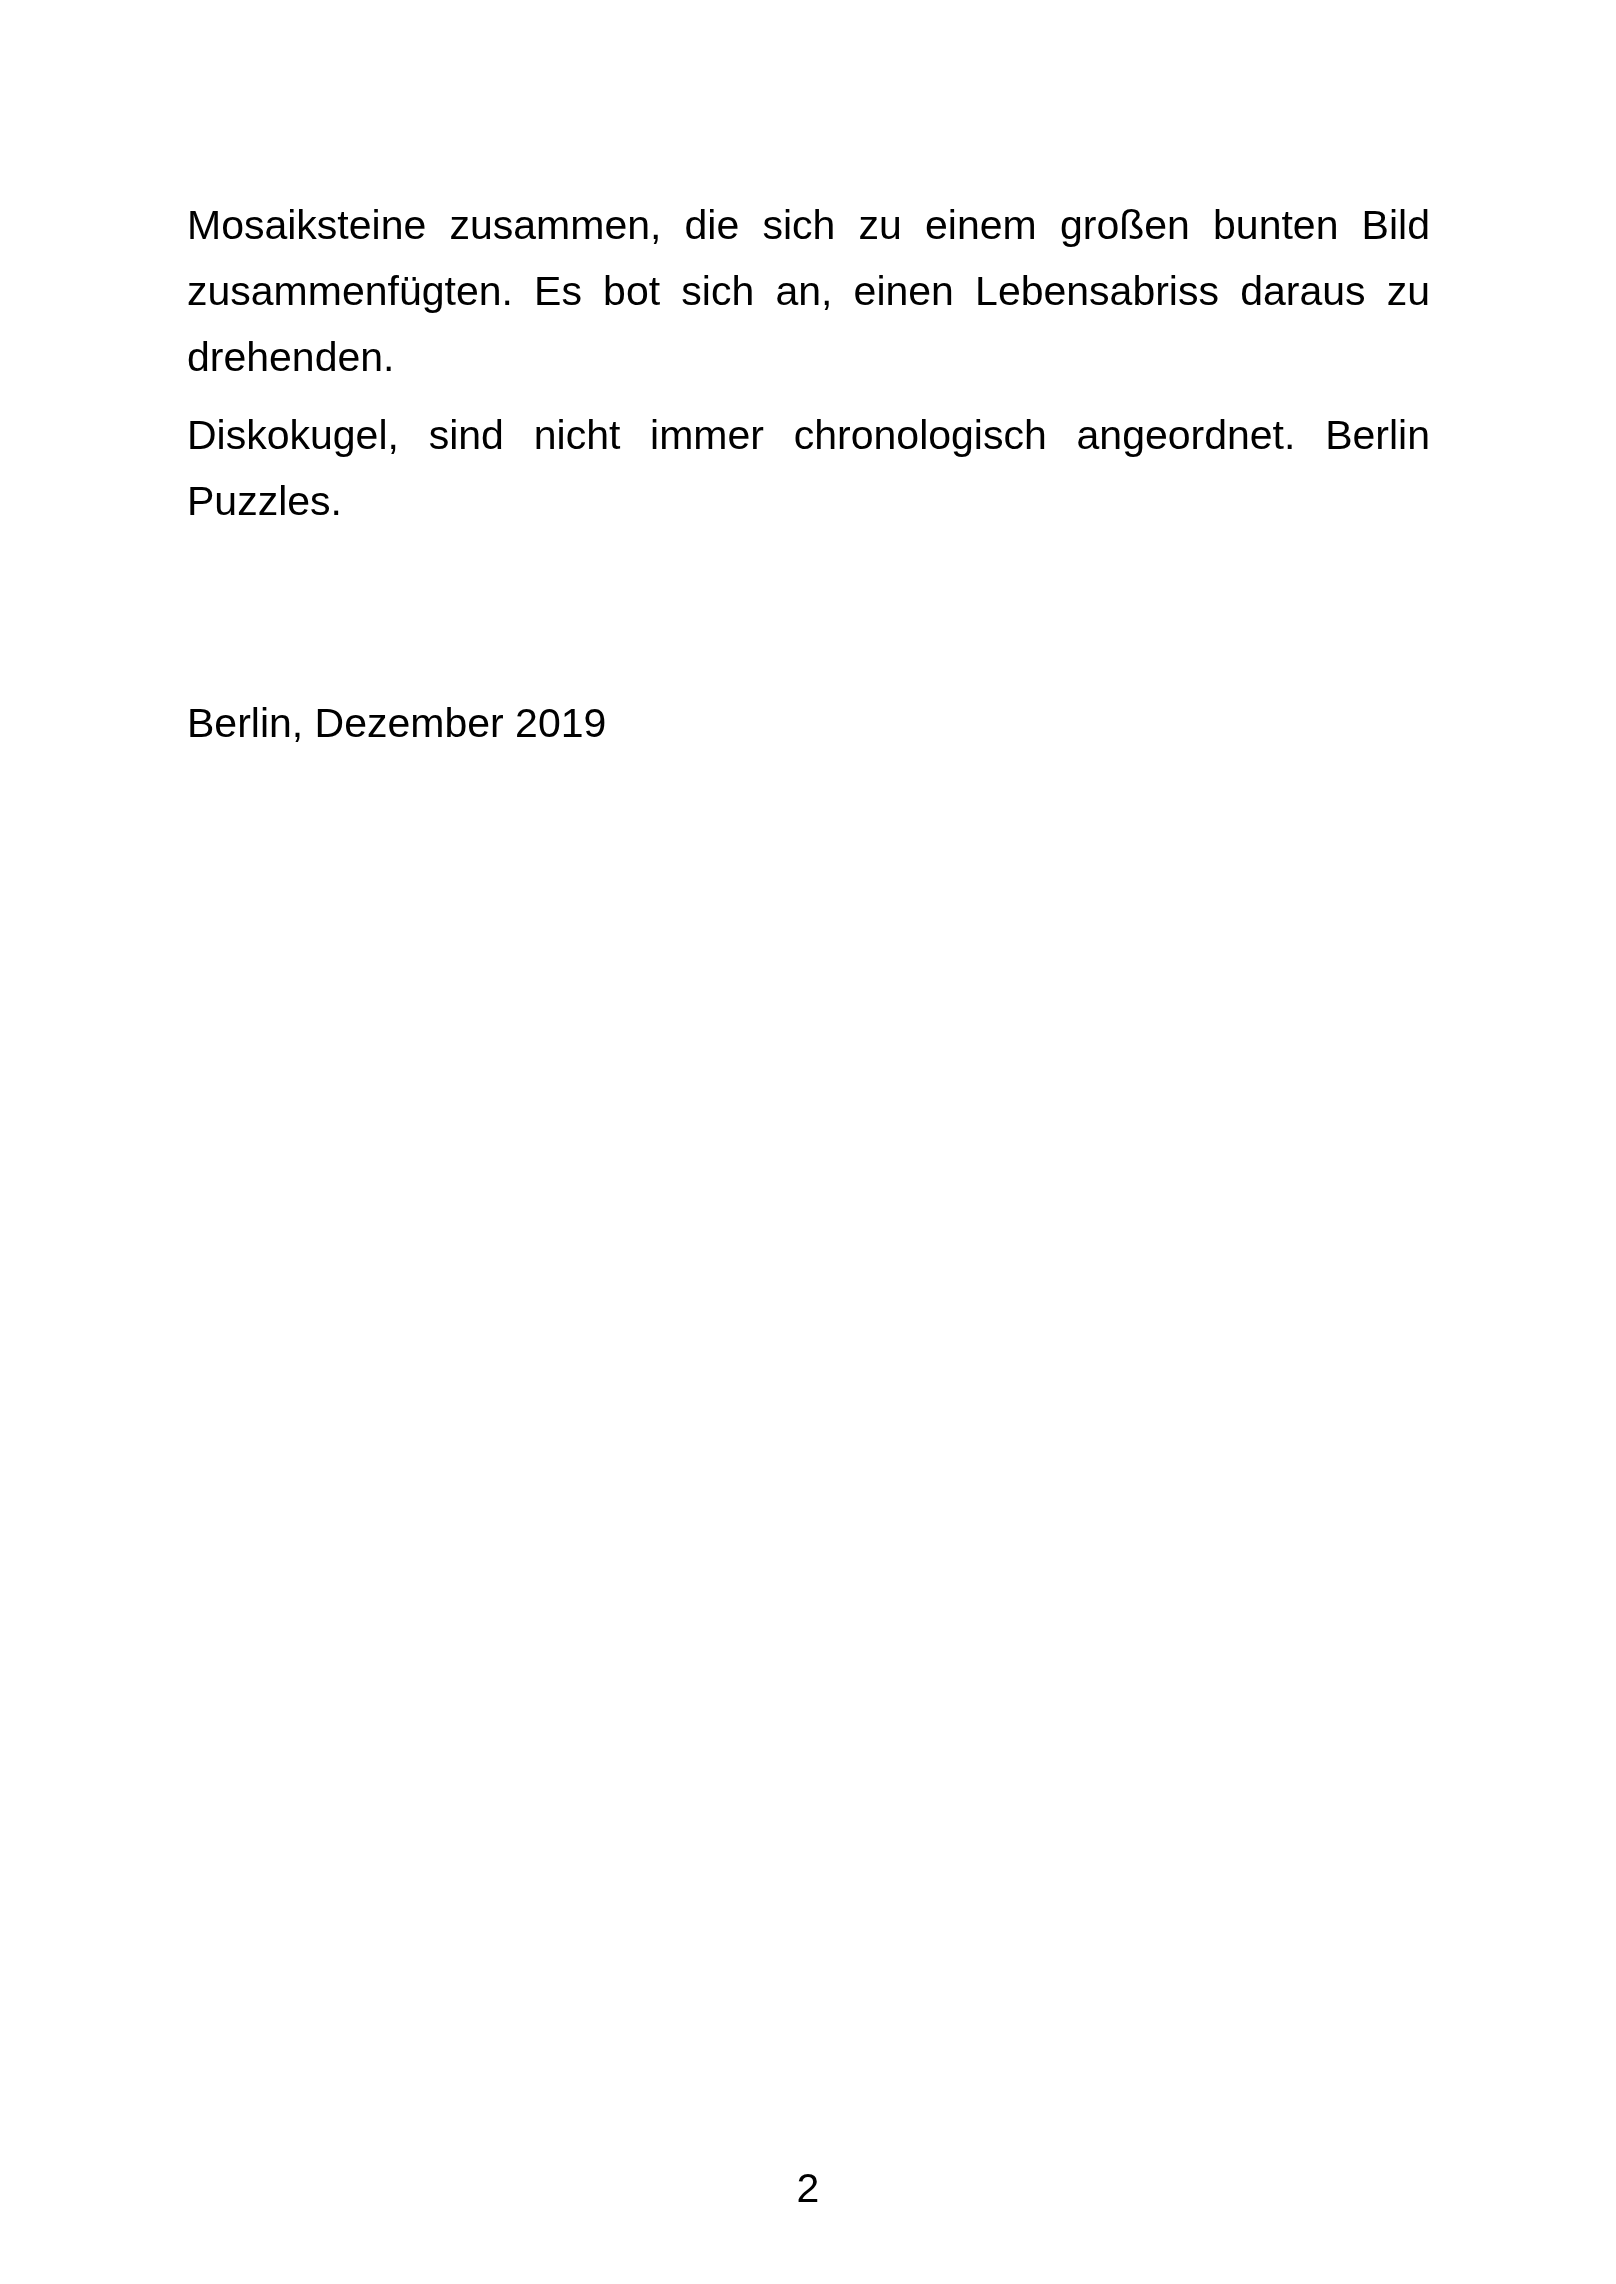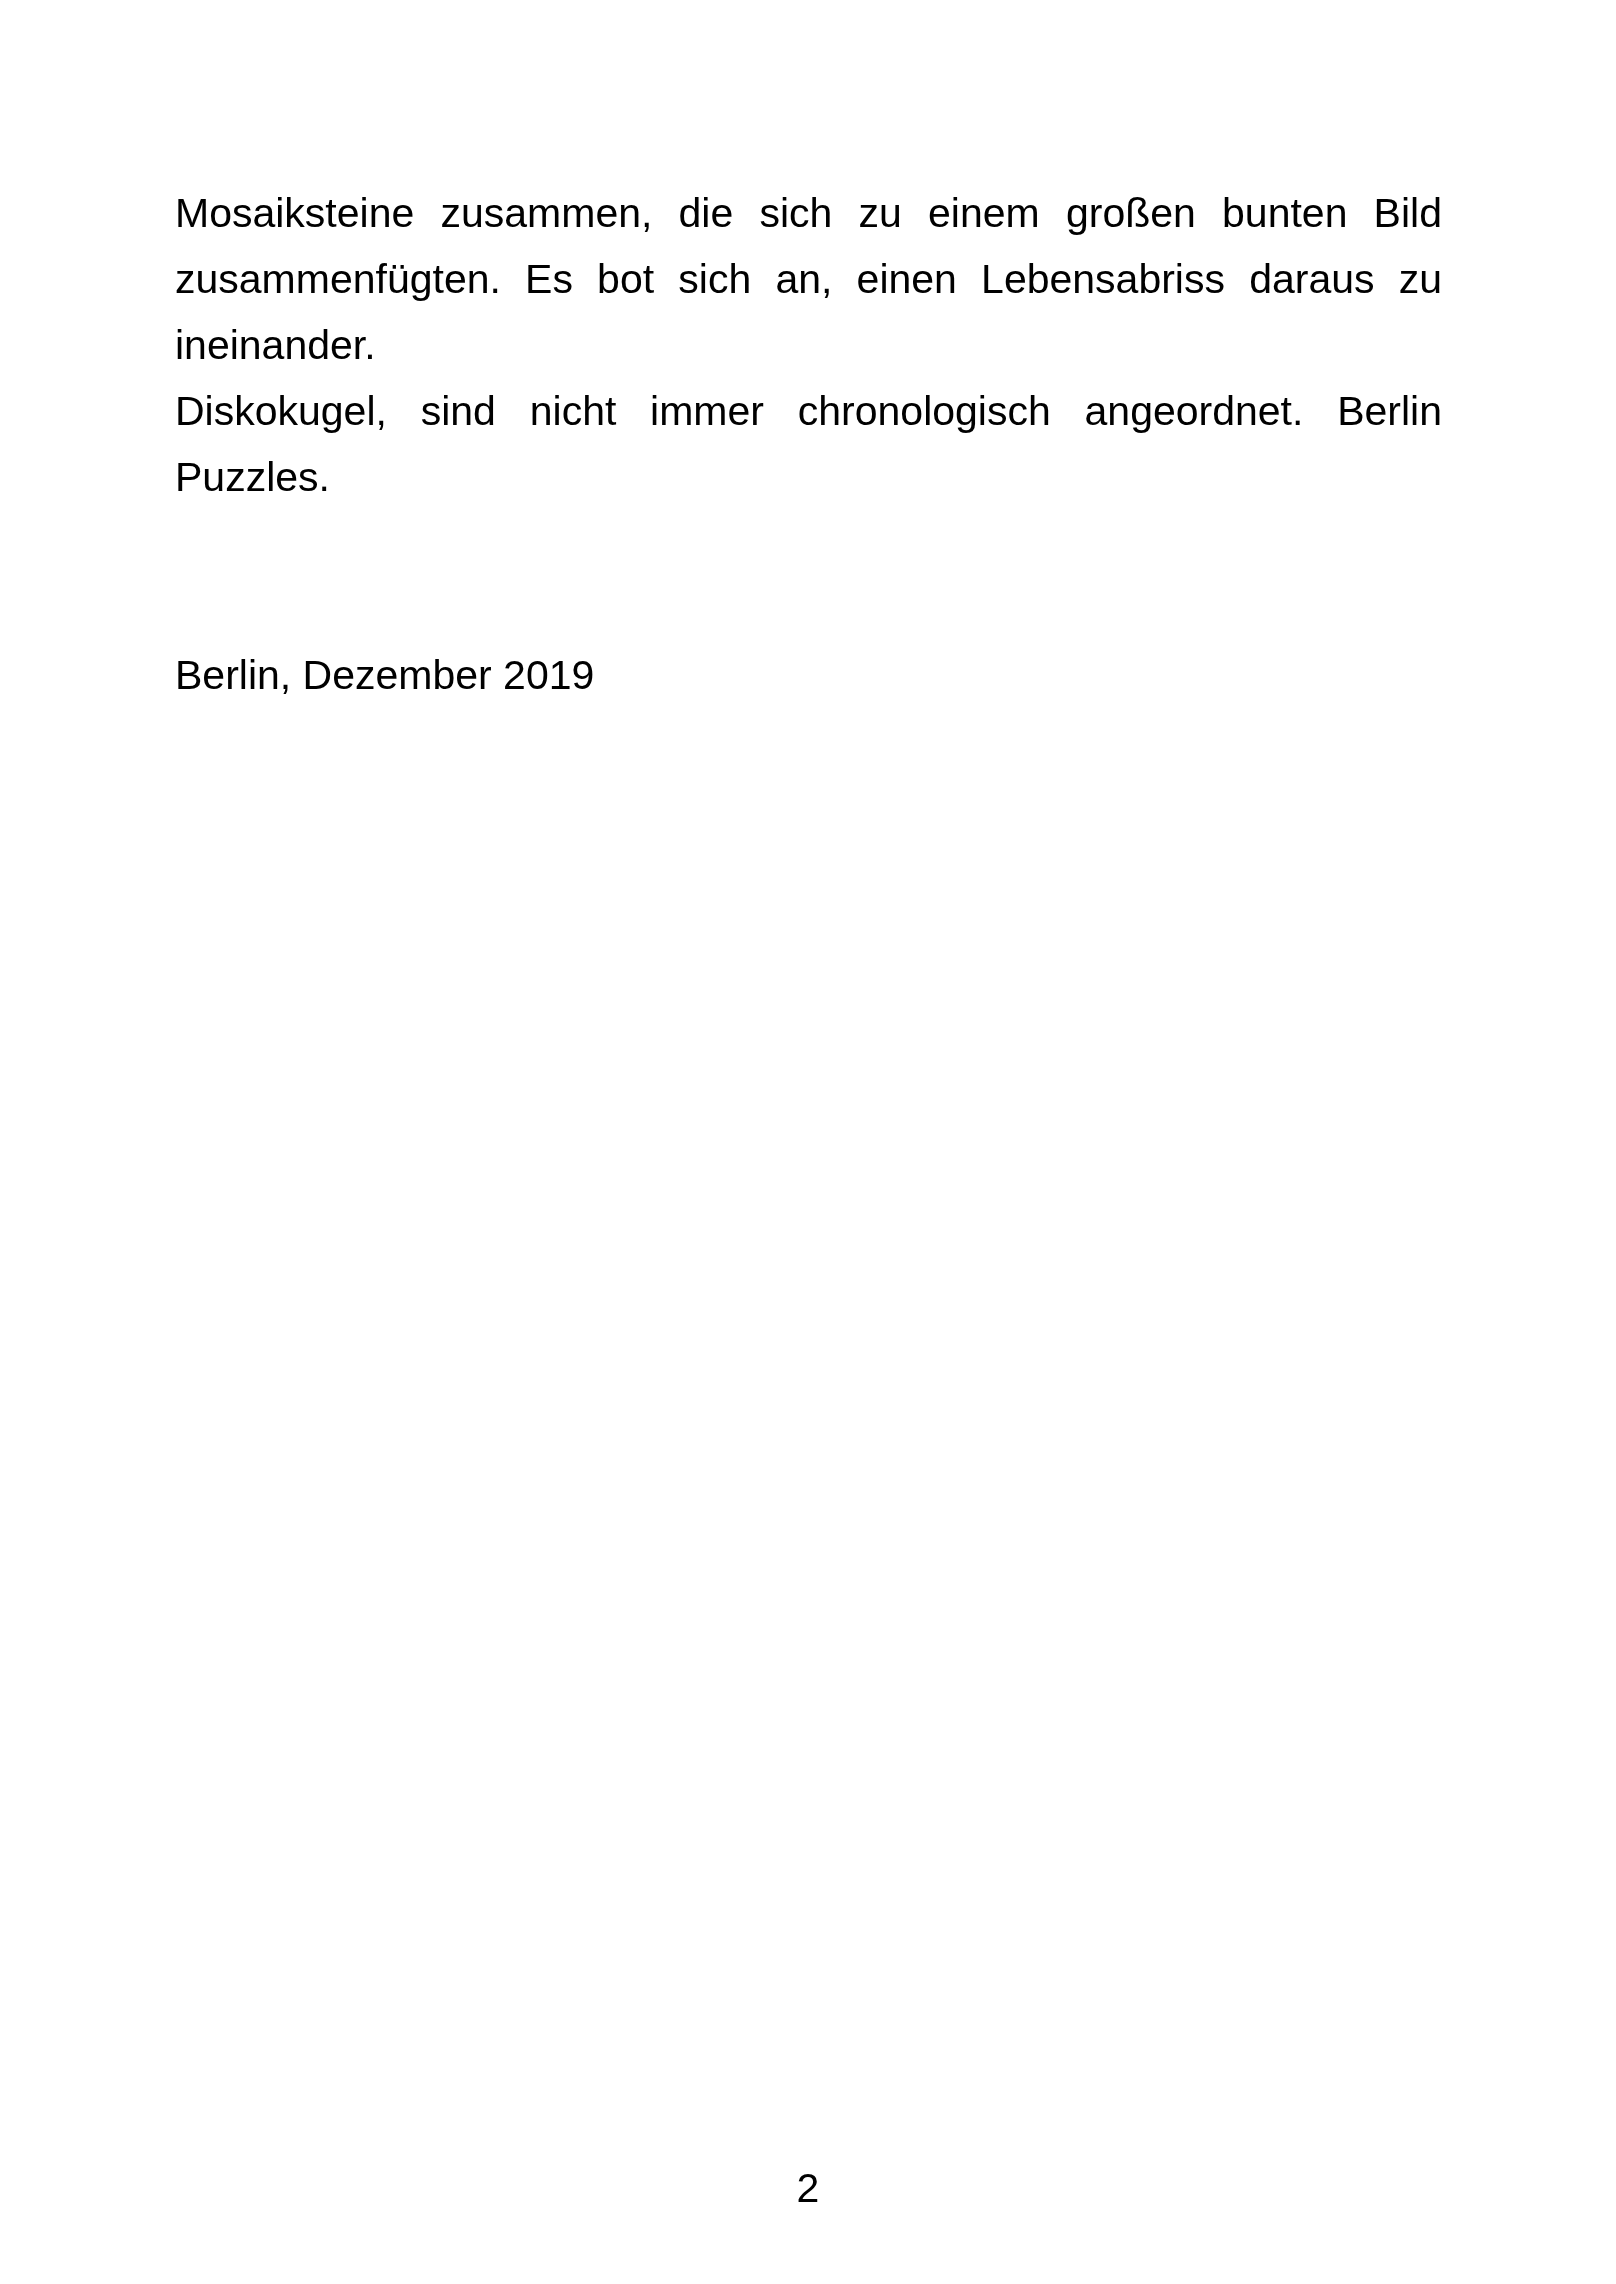--- a/index.html
+++ b/index.html
@@ -18,21 +18,21 @@
   }
   .textblock {
     position: absolute;
     left: 175px;
     top: 180px;
     width: 1267px;
     font-size: 41px;
     line-height: 66px;
     color: #000000;
   }
-  .para { margin: 0; padding: 0; }
+  .para { margin: 12px; padding: 0; }
   .line {
     text-align: justify;
     text-align-last: justify;
     text-justify: inter-word;
     white-space: normal;
   }
   .line.lastline {
     text-align: left;
     text-align-last: left;
   }
@@ -53,21 +53,21 @@
 </head>
 <body>
 
 <div class="page">
 
   <div class="textblock">
 
     <div class="para">
       <div class="line">Mosaiksteine zusammen, die sich zu einem großen bunten Bild</div>
       <div class="line">zusammenfügten. Es bot sich an, einen Lebensabriss daraus zu</div>
-      <div class="line lastline">ineinander.</div>
+      <div class="line lastline">drehenden.</div>
     </div>
 
     <div class="para">
       <div class="line">Diskokugel, sind nicht immer chronologisch angeordnet. Berlin</div>
       <div class="line lastline">Puzzles.</div>
     </div>
 
     <div class="blankline"></div>
 
 

